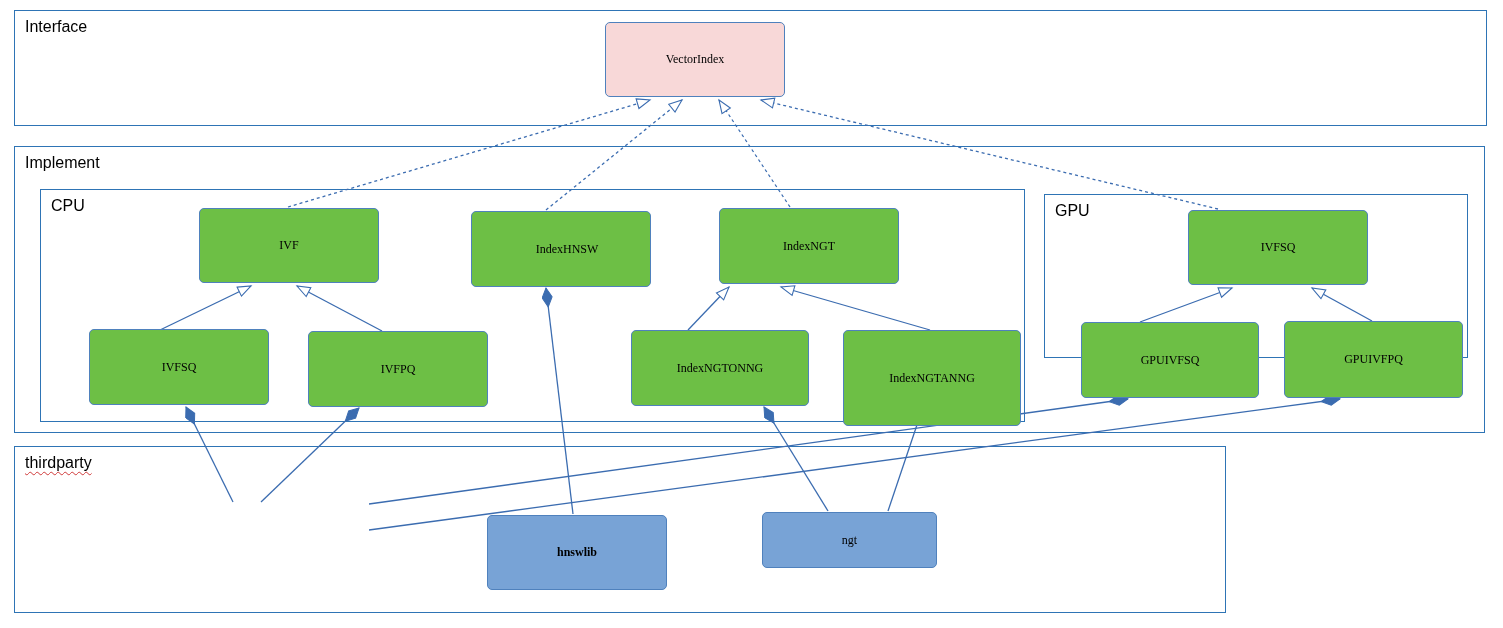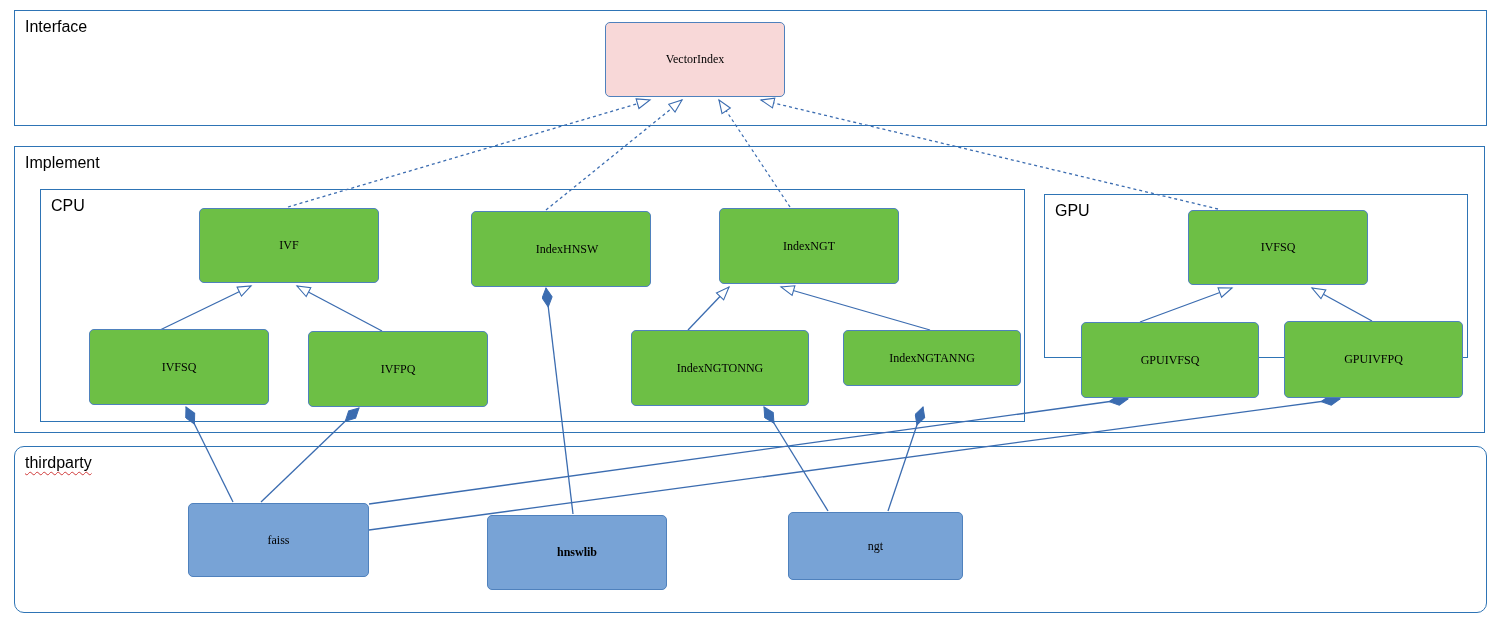--- a/index.html
+++ b/index.html
@@ -74,21 +74,21 @@
   </div>
 
   <div class="frame" style="left:40px;top:189px;width:985px;height:233px;">
     <span class="frame-label">CPU</span>
   </div>
 
   <div class="frame" style="left:1044px;top:176px;width:424px;height:164px;margin-top:18px;">
     <span class="frame-label">GPU</span>
   </div>
 
-  <div class="frame" style="left:14px;top:446px;width:1473px;height:167px;border-radius:10px;">
+  <div class="frame" style="left:14px;top:446px;width:1212px;height:167px;">
     <span class="frame-label squiggly">thirdparty</span>
   </div>
 
   <svg id="edge-layer" viewBox="0 0 1503 628" xmlns="http://www.w3.org/2000/svg">
     <defs>
       <marker id="mTri" markerUnits="userSpaceOnUse" markerWidth="17" markerHeight="14" refX="14" refY="6" orient="auto">
         <path d="M1,1 L14,6 L1,11 z" fill="#ffffff" stroke="#3b6cb0" stroke-width="1.1"></path>
       </marker>
       <marker id="mDia" markerUnits="userSpaceOnUse" markerWidth="22" markerHeight="12" refX="20" refY="5.5" orient="auto">
         <path d="M1,5.5 L10.5,0.5 L20,5.5 L10.5,10.5 z" fill="#3b6cb0" stroke="#3b6cb0"></path>
@@ -117,23 +117,22 @@
   </svg>
 
   <div class="node pink" style="left:605px;top:22px;width:180px;height:75px;">VectorIndex</div>
 
   <div class="node green" style="left:183px;top:208px;width:180px;height:75px;">IVF</div>
   <div class="node green" style="left:455px;top:211px;width:180px;height:76px;padding-left:12px;">IndexHNSW</div>
   <div class="node green" style="left:703px;top:208px;width:180px;height:76px;">IndexNGT</div>
   <div class="node green" style="left:292px;top:331px;width:180px;height:76px;">IVFPQ</div>
   <div class="node green" style="left:73px;top:329px;width:180px;height:76px;">IVFSQ</div>
   <div class="node green" style="left:615px;top:330px;width:178px;height:76px;">IndexNGTONNG</div>
-  <div class="node green" style="left:827px;top:330px;width:178px;height:56px;font-family:Liberation Serif, serif;">IndexNGTANNG</div>
+  <div class="node green" style="left:827px;top:330px;width:178px;height:96px;font-family:Liberation Serif, serif;">IndexNGTANNG</div>
 
   <div class="node green" style="left:1172px;top:210px;width:180px;height:75px;">IVFSQ</div>
   <div class="node green" style="left:1065px;top:322px;width:178px;height:76px;">GPUIVFSQ</div>
   <div class="node green" style="left:1268px;top:321px;width:179px;height:77px;">GPUIVFPQ</div>
 
-  <div class="node blue" style="left:188px;top:503px;width:181px;height:74px;">faiss</div>
   <div class="node blue" style="left:487px;top:515px;width:180px;height:75px;font-weight:bold;">hnswlib</div>
-  <div class="node blue" style="left:788px;top:512px;width:175px;height:68px;">ngt</div>
+  <div class="node blue" style="left:762px;top:512px;width:175px;height:56px;">ngt</div>
 
 </div>
 
 </body></html>

